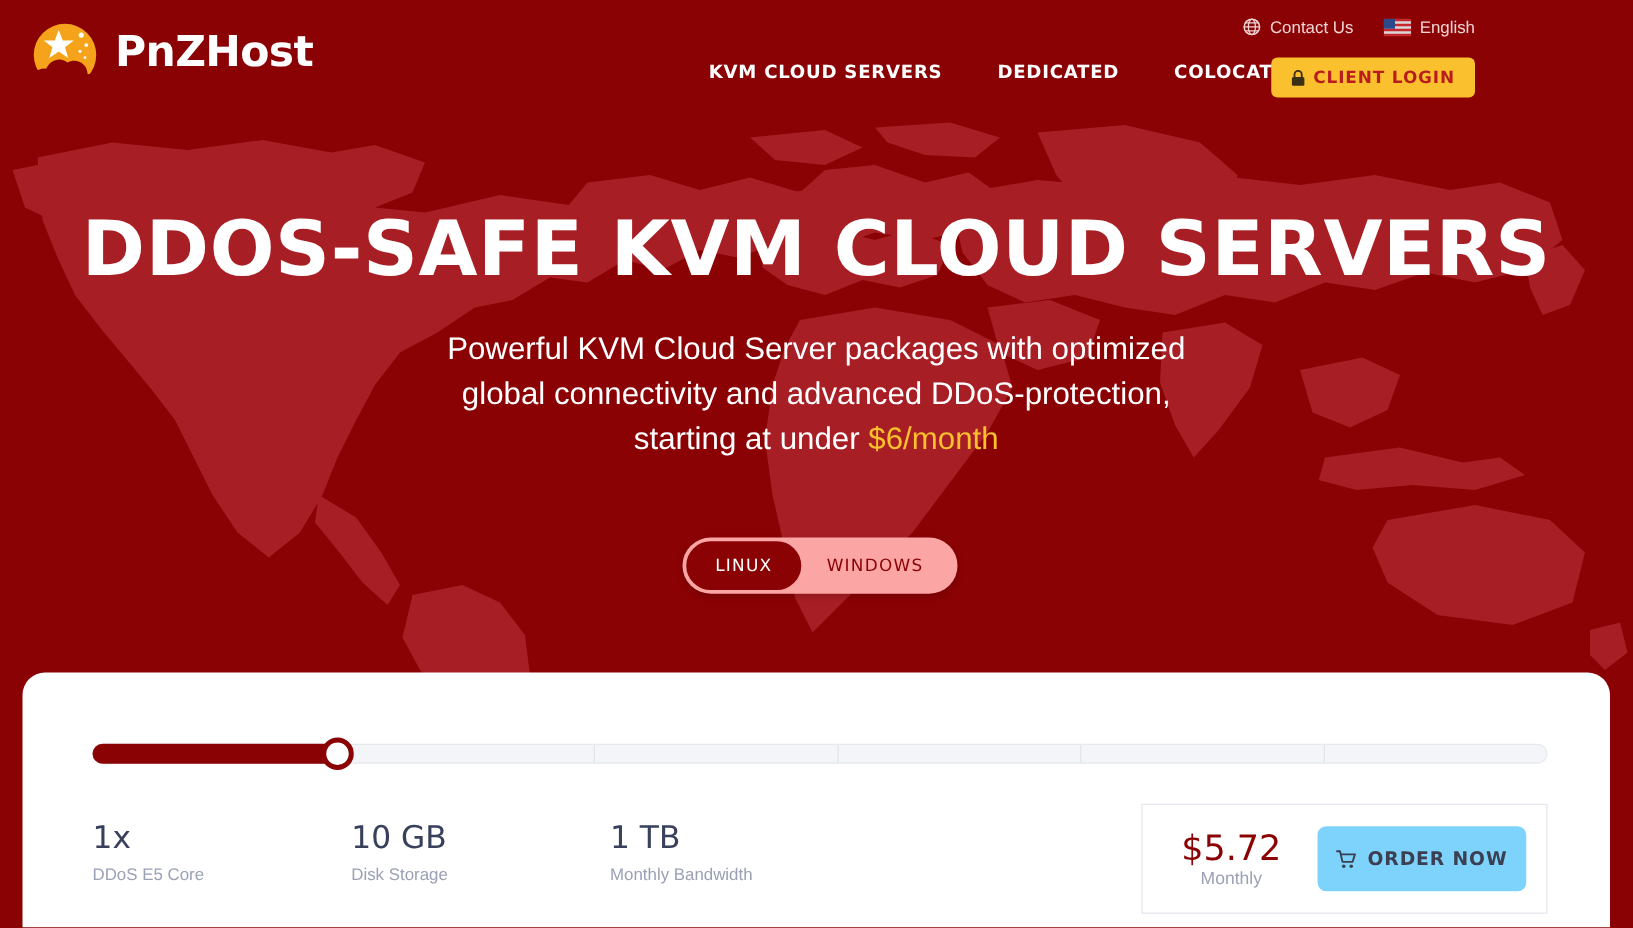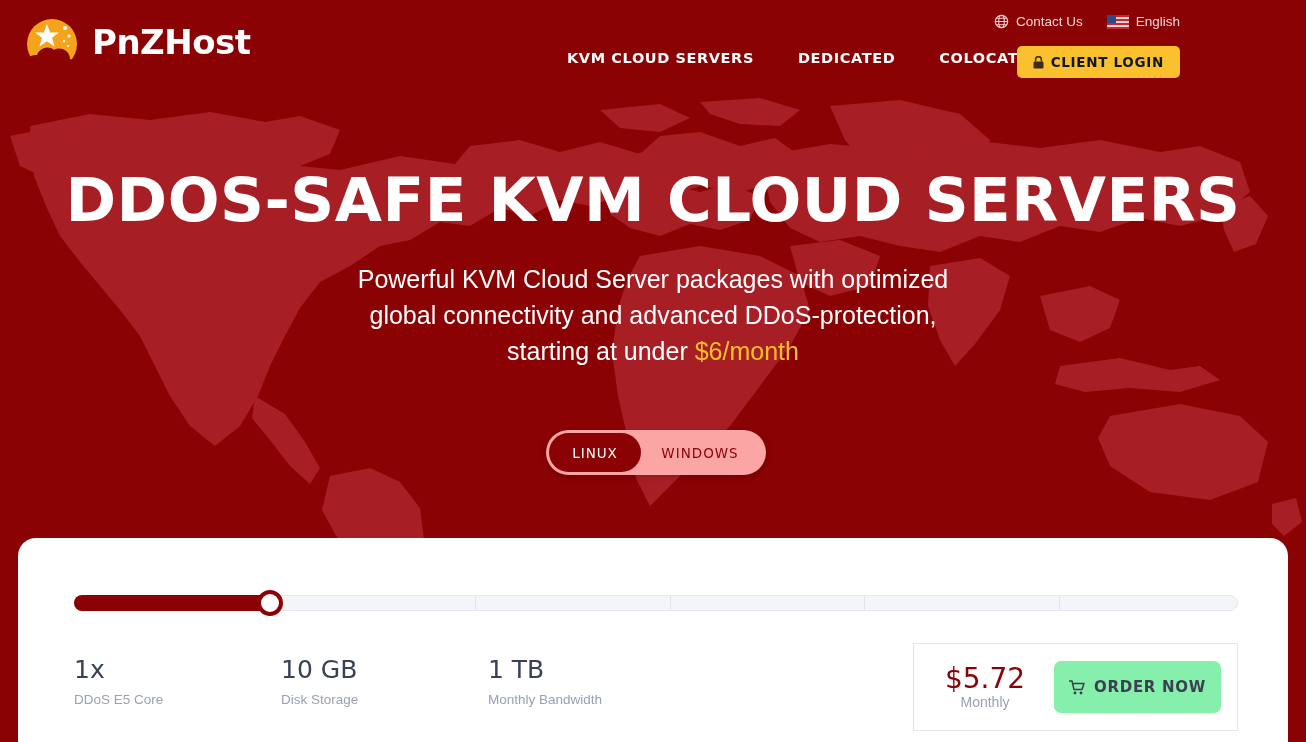--- a/index.html
+++ b/index.html
@@ -103,21 +103,21 @@
     font-family: "DejaVu Sans", sans-serif;
   }
 
   .login-btn {
     position: absolute;
     right: 10px;
     top: 46px;
     height: 32px;
     padding: 8px 16px;
     background: #fbc02d;
-    color: #0f172a;
+    color: #b91c1c;
     border: none;
     border-radius: 5px;
     font-size: 13.5px;
     font-weight: bold;
     letter-spacing: 0.7px;
     display: flex;
     align-items: center;
     gap: 7px;
     cursor: pointer;
     font-family: "DejaVu Sans", sans-serif;
@@ -295,21 +295,21 @@
     font-family: "DejaVu Sans", sans-serif;
   }
   .price-period {
     font-size: 14px;
     color: #9aa1b5;
     margin-top: 0;
   }
   .order-btn {
     flex: 1;
     height: 52px;
-    background: #86efac;
+    background: #7dd3fc;
     border: none;
     border-radius: 7px;
     color: #3b3f51;
     font-size: 15px;
     font-weight: bold;
     letter-spacing: 0.7px;
     display: flex;
     align-items: center;
     justify-content: center;
     gap: 9px;

